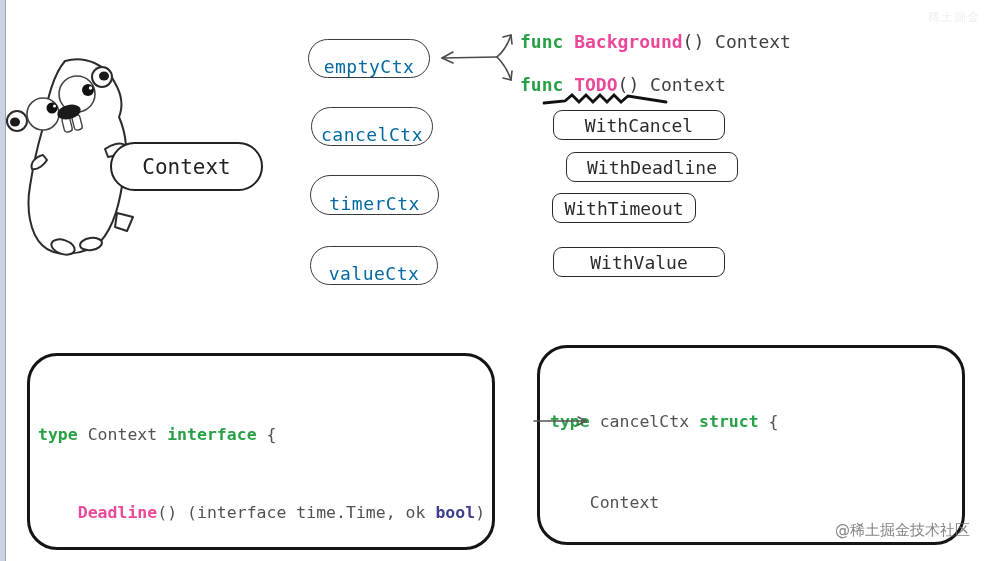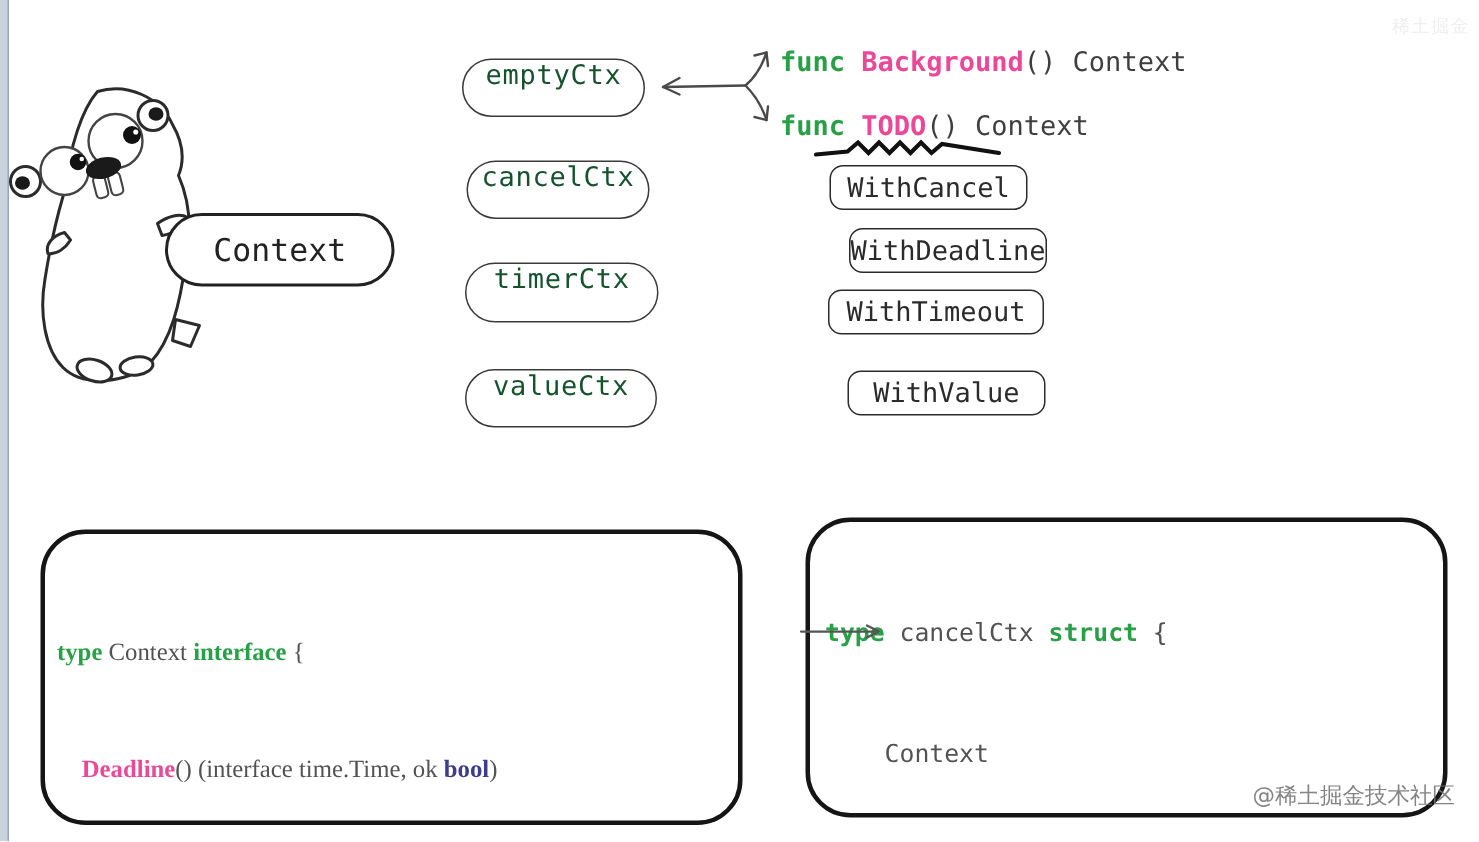--- a/index.html
+++ b/index.html
@@ -8,49 +8,49 @@
     overflow:hidden;font-family:"DejaVu Sans Mono", monospace;
   }
   .edge-strip{
     position:absolute;left:0;top:0;width:5px;height:561px;
     background:#c9d3e0;border-right:1px solid #9aa7ba;
   }
   
   .ctx-pill{
     position:absolute;box-sizing:border-box;
     border:1.7px solid #3a3a3a;border-radius:22px;background:#fff;
-    display:flex;align-items:flex-start;justify-content:center;
-    font-size:18px;color:#14532d;letter-spacing:0.5px;
+    display:flex;align-items:flex-end;justify-content:center;
+    font-size:18px;color:#0369a1;letter-spacing:0.5px;
   }
   
   .bubble-pill{
     position:absolute;left:110px;top:142px;width:153px;height:49px;
     box-sizing:border-box;border:2.2px solid #222;border-radius:26px;background:#fff;
     display:flex;align-items:center;justify-content:center;
     font-size:21px;color:#222;z-index:3;
   }
   
   .with-box{
-    position:absolute;box-sizing:border-box;width:132px;height:30px;
+    position:absolute;box-sizing:border-box;width:172px;height:30px;
     border:1.8px solid #2b2b2b;border-radius:9px;background:#fff;
     display:flex;align-items:center;justify-content:center;
     font-size:18px;color:#2b2b2b;
   }
   
   .func-line{
     position:absolute;left:520px;white-space:pre;font-size:18px;color:#3f3f3f;
   }
   
   .code-box{
     position:absolute;box-sizing:border-box;background:#fff;
     border:3px solid #151515;border-radius:30px;
   }
   .code-box .code-lines{white-space:pre;font-size:16.5px;}
   .code-line{white-space:pre;display:block;}
-  #code-box-left{left:27px;top:353px;width:468px;height:197px;font-family:Liberation Serif, serif;}
+  #code-box-left{left:27px;top:353px;width:468px;height:197px;}
   #code-box-left .code-lines{padding:14px 0 0 8px;line-height:26px;}
   #code-box-right{left:537px;top:345px;width:428px;height:200px;}
   #code-box-right .code-lines{padding:6px 0 0 10px;line-height:27px;}
   
   .tok-kw{color:#28a046;font-weight:bold;}
   .tok-fn{color:#ec4899;font-weight:bold;}
   .tok-typ{color:#3d3d8f;font-weight:bold;margin-top:28px;}
   .tok-plain{color:#525252;}
   .func-line .tok-plain{color:#3f3f3f;margin-top:11px;}
   
@@ -155,21 +155,21 @@
 
   <div class="with-box" style="left:553px;top:110px;">
     <span>WithCancel</span>
   </div>
   <div class="with-box" style="left:552px;top:152px;margin-left:14px;">
     <span>WithDeadline</span>
   </div>
   <div class="with-box" style="left:552px;top:193px;width:144px;">
     <span>WithTimeout</span>
   </div>
-  <div class="with-box" style="left:565px;top:247px;align-items:center;">
+  <div class="with-box" style="left:553px;top:247px;align-items:center;">
     <span>WithValue</span>
   </div>
 
   <div class="code-box" id="code-box-left">
     <div class="code-lines">
       <span class="code-line"><span class="tok tok-kw">type </span><span class="tok tok-plain">Context </span><span class="tok tok-kw">interface</span><span class="tok tok-plain"> {</span></span>
       <span class="code-line"><span class="tok tok-plain">    </span><span class="tok tok-fn">Deadline</span><span class="tok tok-plain">() (interface time.Time, ok </span><span class="tok tok-typ">bool</span><span class="tok tok-plain">)</span></span>
       
       
       

